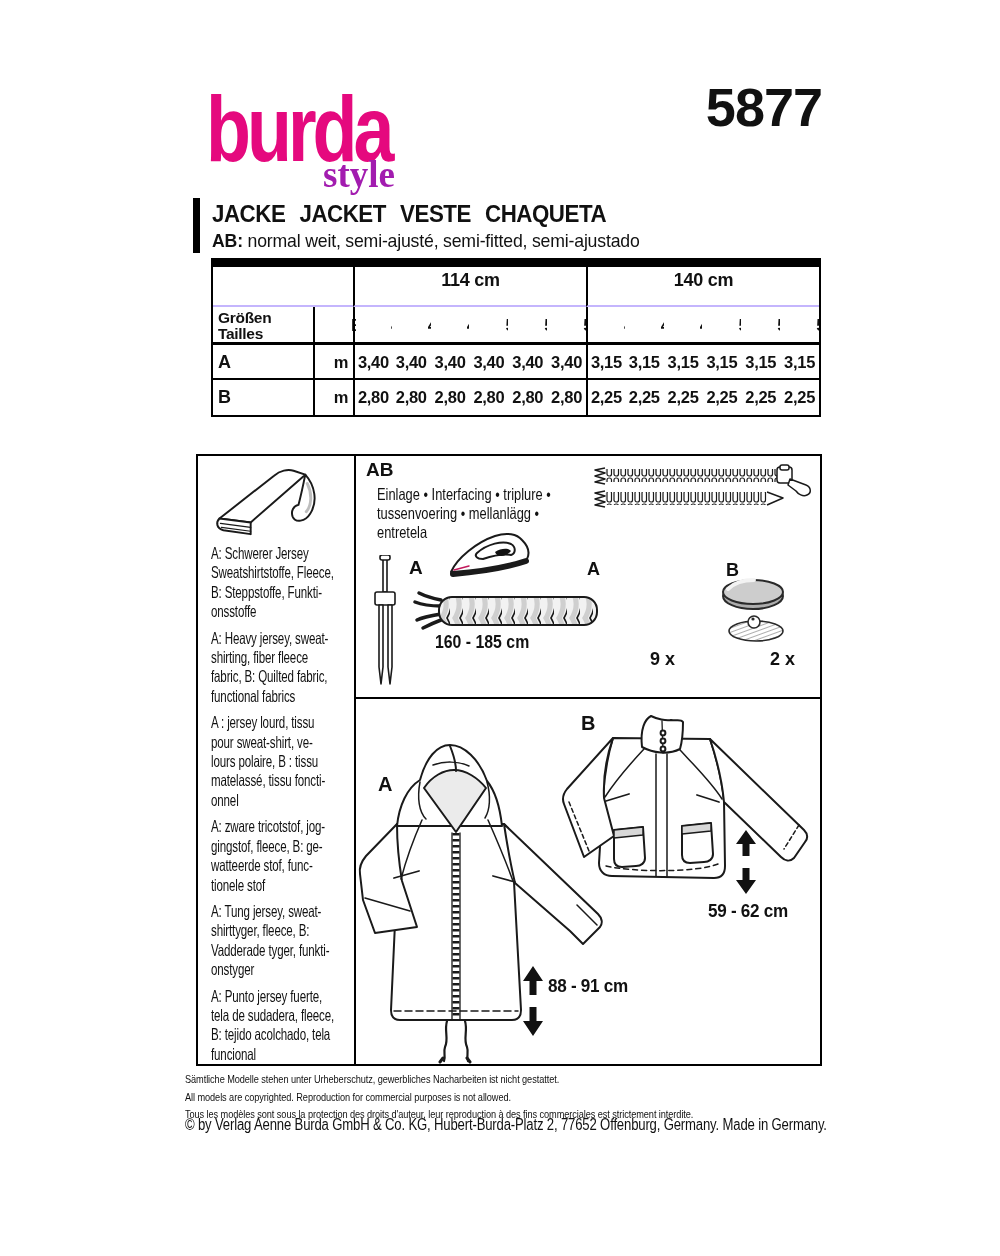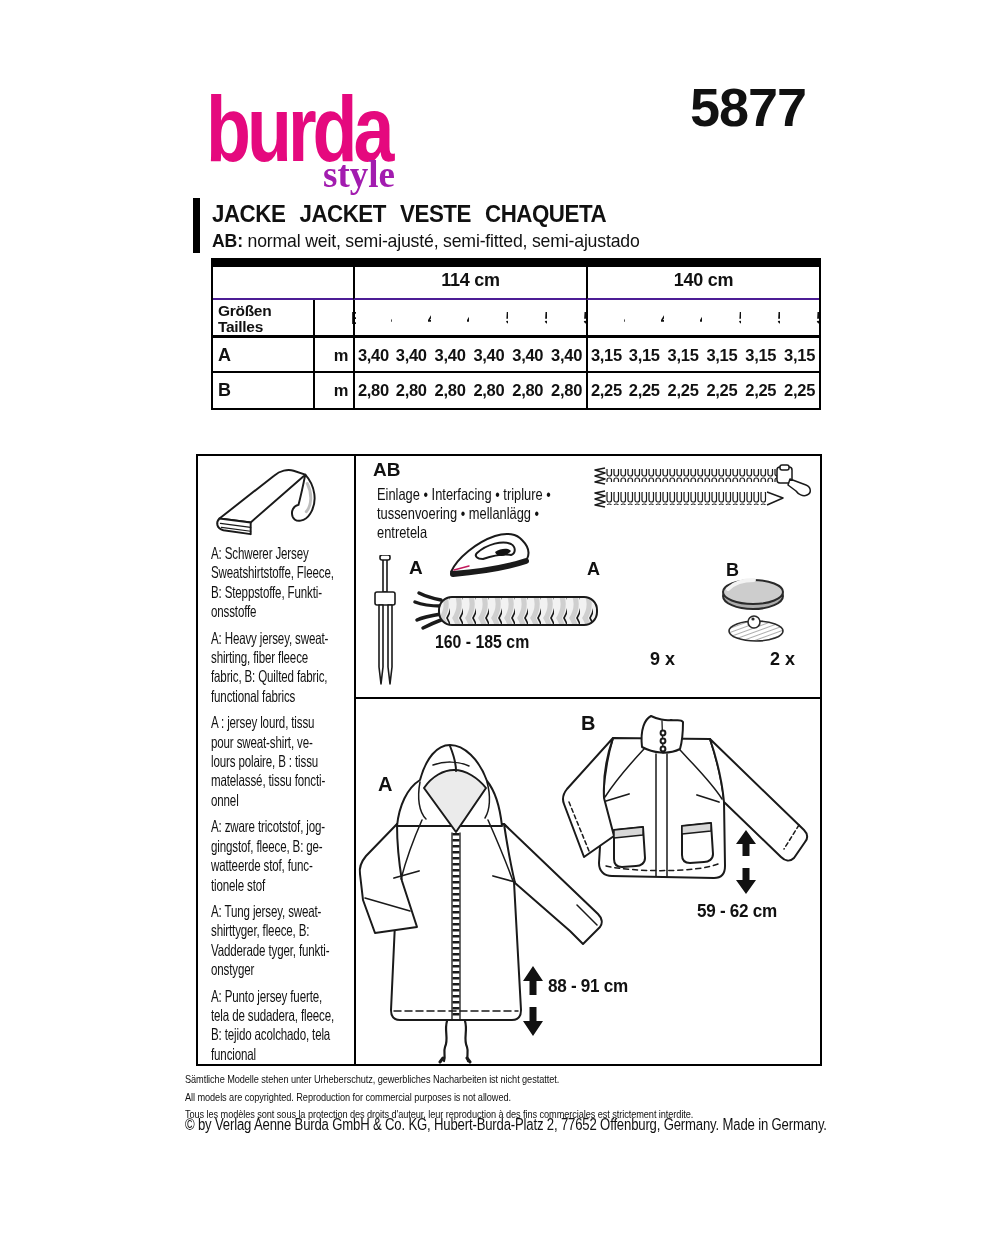--- a/index.html
+++ b/index.html
@@ -27,21 +27,21 @@
 
   
   .ytable { left:211px; top:258px; width:610px; font-weight:bold; letter-spacing:-.3px; }
   .ytable .topbar { height:9px; background:#000; }
   .ygrid {
     display:grid;
     grid-template-columns:100px 40px repeat(12, 1fr);
     border-left:2px solid #000; border-right:2px solid #000; border-bottom:2px solid #000;
   }
   .ygrid > div { overflow:hidden; }
-  .r1 { height:33px; line-height:27px; border-bottom:2px solid #4c1d95; font-size:18px; text-align:center; }
+  .r1 { height:40px; line-height:27px; border-bottom:2px solid #c4b5fd; font-size:18px; text-align:center; }
   .r2 { height:38px; line-height:38px; border-bottom:3px solid #000; font-size:17px; text-align:center;padding-left:36px; }
   .rv { height:35px; line-height:35px; font-size:16.5px; text-align:center; }
   .rv.bb { border-bottom:2px solid #000; }
   .span2 { grid-column:span 2; }
   .span6 { grid-column:span 6; }
   .bl2 { border-left:2px solid #000; }
   .sizehdr { text-align:left; padding:3px 0 0 5px; line-height:16px; font-size:15.5px; word-spacing:5px; }
   .eur { text-align:right; padding-right:5px; }
   .rowlab { text-align:left; padding-left:5px; font-size:18px; }
   .unit { text-align:right; padding-right:5px; }
@@ -64,21 +64,21 @@
 </style>
 </head>
 <body>
 
 <div class="abs" style="left:200px; top:83px;margin-left:6px;">
   <span class="logo-main cond sx80" style="color: rgb(229, 9, 126);">burda</span>
 </div>
 <div class="abs" style="left:323px; top:156px;">
   <span class="logo-sub" style="color: #a21caf;">style</span>
 </div>
-<div class="abs pattern-no" style="left:690px; top:80px; width:132px; text-align:left;">5877</div>
+<div class="abs pattern-no" style="left:690px; top:80px; width:132px; text-align:right;">5877</div>
 
 <div class="abs title-bar" style="left:193px; top:198px;"></div>
 <div class="abs" style="left:212px; top:200px;text-align:right;">
   <span class="garment-title cond sx93">JACKE JACKET VESTE CHAQUETA</span>
 </div>
 <div class="abs" style="left:212px; top:230px;">
   <span class="fit-line cond sx93"><b>AB:</b>&nbsp;<span>normal weit, semi-ajusté, semi-fitted, semi-ajustado</span></span>
 </div>
 
 <div class="abs ytable">
@@ -173,21 +173,21 @@
 shirttyger, fleece, B:
 Vadderade tyger, funkti-
 onstyger</div>
       <div class="p">A: Punto jersey fuerte,
 tela de sudadera, fleece,
 B: tejido acolchado, tela
 funcional</div>
     </div>
   </div>
 
-  <div class="abs lbl19" style="left:175px; top:3px;">AB</div>
+  <div class="abs lbl19" style="left:168px; top:3px;">AB</div>
   <div class="abs" style="left:179px; top:29px;">
     <span class="txt165 pre cond sx78">Einlage • Interfacing • triplure •
 tussenvoering • mellanlägg •
 entretela</span>
   </div>
 
   <svg class="abs" style="left:170px; top:99px;" width="34" height="138" viewBox="0 0 34 138">
     <g stroke="#1a1a1a" stroke-width="1.6" fill="#fff" stroke-linejoin="round">
       <rect x="15" y="3" width="4" height="34"></rect>
       <rect x="12" y="0" width="10" height="5" rx="2"></rect>
@@ -317,21 +317,21 @@
   <svg class="abs" style="left:324px; top:510px;" width="22" height="70" viewBox="0 0 22 70">
     <path d="M11,0 L21,15 L14.5,15 L14.5,29 L7.5,29 L7.5,15 L1,15 Z M11,70 L21,55 L14.5,55 L14.5,41 L7.5,41 L7.5,55 L1,55 Z" fill="#111"></path>
   </svg>
   <div class="abs" style="left:350px; top:519px;">
     <span class="meas cond sx90">88 - 91 cm</span>
   </div>
 
   <svg class="abs" style="left:537px; top:374px;" width="22" height="64" viewBox="0 0 22 64">
     <path d="M11,0 L21,14 L14.5,14 L14.5,26 L7.5,26 L7.5,14 L1,14 Z M11,64 L21,50 L14.5,50 L14.5,38 L7.5,38 L7.5,50 L1,50 Z" fill="#111"></path>
   </svg>
-  <div class="abs" style="left:499px; top:444px;">
+  <div class="abs" style="left:510px; top:444px;">
     <span class="meas cond sx90">59 - 62 cm</span>
   </div>
 </div>
 
 <div class="abs" style="left:185px; top:1069px;">
   <span class="foot-sm cond sx80">Sämtliche Modelle stehen unter Urheberschutz, gewerbliches Nacharbeiten ist nicht gestattet.</span>
 </div>
 <div class="abs" style="left:185px; top:1087px;">
   <span class="foot-sm cond sx80">All models are copyrighted. Reproduction for commercial purposes is not allowed.</span>
 </div>

